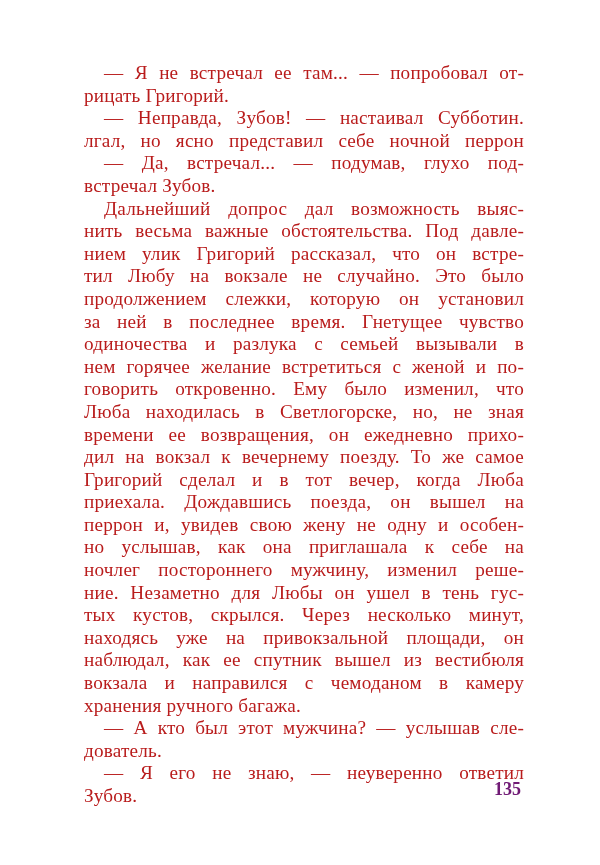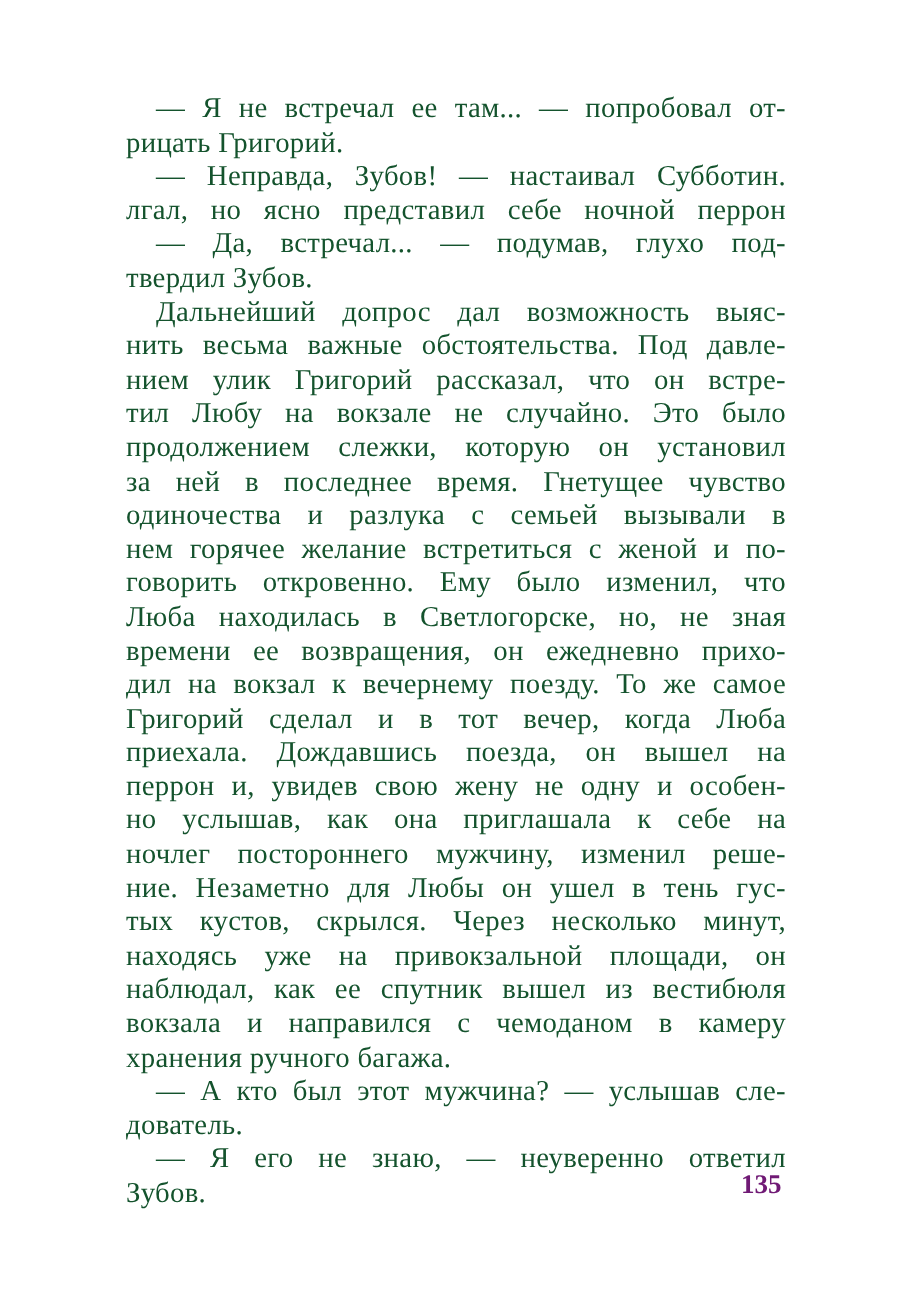--- a/index.html
+++ b/index.html
@@ -3,21 +3,21 @@
   <meta charset="utf-8">
   <style>
     html, body { margin: 0; padding: 0; background: #ffffff; }
     body { width: 600px; height: 865px; position: relative; overflow: hidden; }
     .page {
       position: absolute;
       left: 84px;
       top: 62px;
       width: 440px;
       font-family: "Liberation Serif", "DejaVu Serif", serif;
-      color: #14532d;
+      color: #b91c1c;
       font-size: 19.2px;
       line-height: 22.6px;
       letter-spacing: 0.2px;
     }
     .line {
       display: block;
       white-space: nowrap;
       text-align: justify;
       text-align-last: justify;
       height: 22.6px;
@@ -36,21 +36,21 @@
   </style>
 </head>
 <body>
 
 <div class="page" id="page-text">
     <span class="line indent">— Я не встречал ее там... — попробовал от-</span>
     <span class="line last">рицать Григорий.</span>
     <span class="line indent">— Неправда, Зубов! — настаивал Субботин.</span>
     <span class="line">лгал, но ясно представил себе ночной перрон</span>
     <span class="line indent">— Да, встречал... — подумав, глухо под-</span>
-    <span class="line last">твердил Зубов.</span>
+    <span class="line last">встречал Зубов.</span>
     <span class="line indent">Дальнейший допрос дал возможность выяс-</span>
     <span class="line">нить весьма важные обстоятельства. Под давле-</span>
     <span class="line">нием улик Григорий рассказал, что он встре-</span>
     <span class="line">тил Любу на вокзале не случайно. Это было</span>
     <span class="line">продолжением слежки, которую он установил</span>
     <span class="line">за ней в последнее время. Гнетущее чувство</span>
     <span class="line">одиночества и разлука с семьей вызывали в</span>
     <span class="line">нем горячее желание встретиться с женой и по-</span>
     <span class="line">говорить откровенно. Ему было изменил, что</span>
     <span class="line">Люба находилась в Светлогорске, но, не зная</span>

